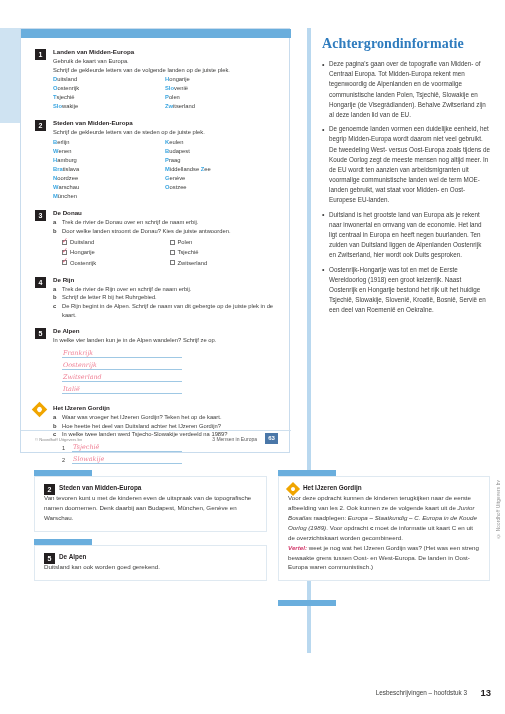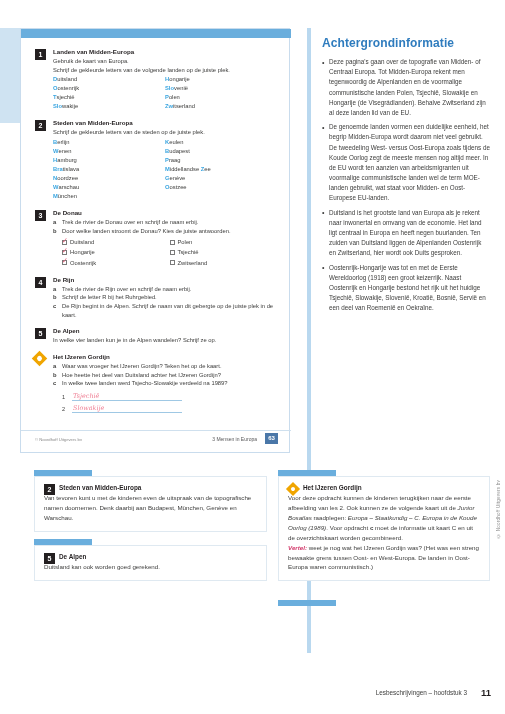--- a/index.html
+++ b/index.html
@@ -81,21 +81,21 @@
   }
   #ws-footer .cred { position: absolute; left: 14px; top: 6px; font-size: 4.2px; color: #8b8b8b; }
   #ws-footer .chap { position: absolute; right: 34px; top: 5px; font-size: 5px; color: #58585a; }
   #ws-footer .pg {
     position: absolute; right: 13px; top: 2px; width: 13px; height: 11px;
     background: #4a77a8; color: #fff; font-size: 6px; font-weight: bold;
     text-align: center; line-height: 11px;
   }
   
   #bg-col { position: absolute; left: 322px; top: 36px; width: 168px; }
-  #bg-col h2 { font-size: 12px; color: #2f7cbe; font-weight: bold; margin-bottom: 7px; letter-spacing: 0.1px; }
+  #bg-col h2 { font-size: 14px; color: #2f7cbe; font-weight: bold; margin-bottom: 7px; letter-spacing: 0.1px; font-family: Liberation Serif, serif; }
   #bg-col ul { list-style: none; }
   #bg-col li {
     font-size: 6.3px; color: #3c3c3b; line-height: 1.62;
     margin-bottom: 4px; padding-left: 7px; position: relative; text-align: left;
   }
   #bg-col li::before { content: "•"; position: absolute; left: 0; top: -0.5px; font-size: 7px; }
   
   #col-rule { position: absolute; left: 307px; top: 28px; width: 4px; height: 625px; background: #b9d8ef; }
   
   .note {
@@ -240,20 +240,38 @@
       <div class="ex-title">De Rijn</div>
       <div class="ex-sub"><span class="lbl">a</span><span>Trek de rivier de Rijn over en schrijf de naam erbij.</span></div>
       <div class="ex-sub"><span class="lbl">b</span><span>Schrijf de letter R bij het Ruhrgebied.</span></div>
       <div class="ex-sub"><span class="lbl">c</span><span>De Rijn begint in de Alpen. Schrijf de naam van dit gebergte op de juiste plek in de kaart.</span></div>
     </div>
 
     <div class="ws-ex">
       <div class="ex-num">5</div>
       <div class="ex-title">De Alpen</div>
       <div class="ex-line">In welke vier landen kun je in de Alpen wandelen? Schrijf ze op.</div>
+      <div class="answer">
+        <div class="ansrow">
+            <span class="ruled"></span>
+            <span class="hand">Frankrijk</span>
+          </div>
+        <div class="ansrow">
+            <span class="ruled"></span>
+            <span class="hand">Oostenrijk</span>
+          </div>
+        <div class="ansrow">
+            <span class="ruled"></span>
+            <span class="hand">Zwitserland</span>
+          </div>
+        <div class="ansrow">
+            <span class="ruled"></span>
+            <span class="hand">Italië</span>
+          </div>
+      </div>
     </div>
 
     <div class="ws-ex">
       <div class="ex-diamond"></div>
       <div class="ex-title">Het IJzeren Gordijn</div>
       <div class="ex-sub"><span class="lbl">a</span><span>Waar was vroeger het IJzeren Gordijn? Teken het op de kaart.</span></div>
       <div class="ex-sub"><span class="lbl">b</span><span>Hoe heette het deel van Duitsland achter het IJzeren Gordijn?</span></div>
       <div class="ex-sub"><span class="lbl">c</span><span>In welke twee landen werd Tsjecho-Slowakije verdeeld na 1989?</span></div>
       <div class="answer">
         <div class="ansrow num">
@@ -316,14 +334,14 @@
     <span>Voor deze opdracht kunnen de kinderen terugkijken naar de eerste afbeelding van les 2. Ook kunnen ze de volgende kaart uit de </span><em>Junior Bosatlas</em><span> raadplegen: </span><em>Europa – Staatkundig – C. Europa in de Koude Oorlog (1989)</em><span>. Voor opdracht </span><b>c</b><span> moet de informatie uit kaart C en uit de overzichtskaart worden gecombineerd.</span><br>
     <span class="vertel">Vertel:</span><span> weet je nog wat het IJzeren Gordijn was? (Het was een streng bewaakte grens tussen Oost- en West-Europa. De landen in Oost-Europa waren communistisch.)</span>
   </div>
 </div>
 <div id="note-tab-bot"></div>
 
 <div id="side-credit">© Noordhoff Uitgevers bv</div>
 
 <div id="page-footer">
   <span class="lbl">Lesbeschrijvingen – hoofdstuk 3</span>
-  <span class="num">11</span>
+  <span class="num">13</span>
 </div>
 
 </body></html>

